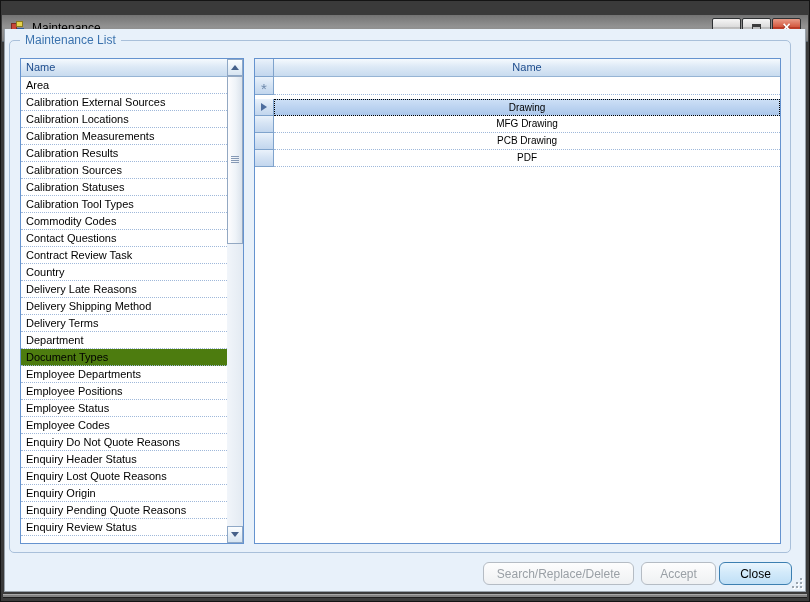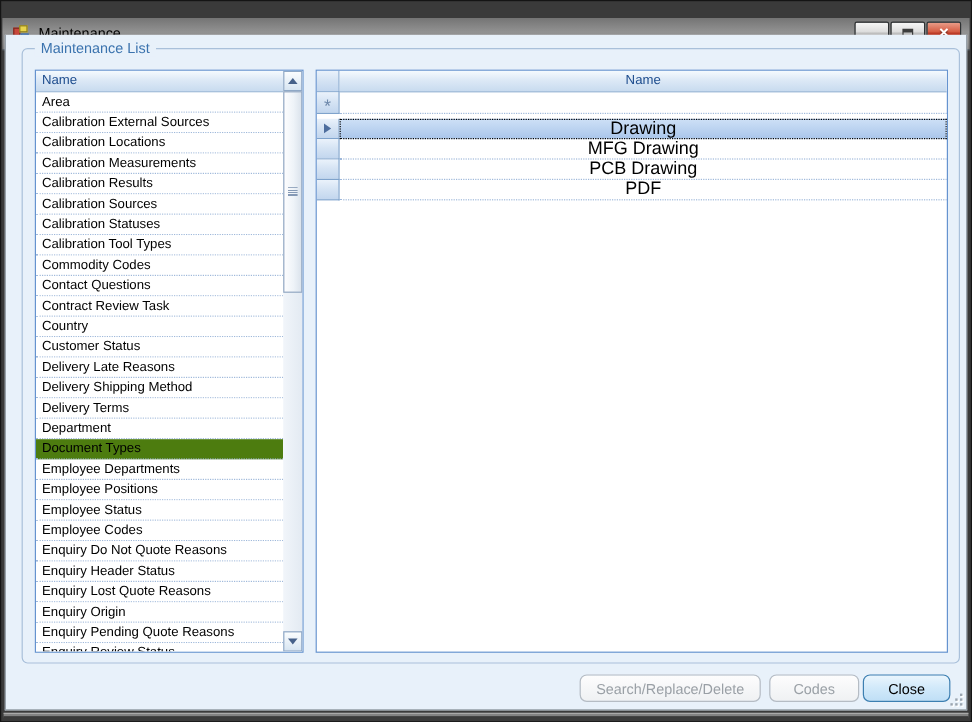--- a/index.html
+++ b/index.html
@@ -44,21 +44,21 @@
   .glyph-close { color:#fff; font-size:14px; font-weight:bold; line-height:17px; text-shadow:0 1px 1px rgba(0,0,0,.4); }
 
   
   .client {
     position:absolute; top:28px; left:3px; right:3px; bottom:9px;
     background:#e8f1fa; border:1px solid #98a2ab; border-top:none;
   }
 
   
   .groupbox {
-    position:absolute; left:13px; top:11px; width:782px; height:513px;
+    position:absolute; left:4px; top:11px; width:782px; height:513px;
     border:1px solid #a9c0da; border-radius:5px;
   }
   .groupbox-label {
     position:absolute; top:-8px; left:10px; padding:0 5px;
     background:#e8f1fa; color:#3b73ae; font-size:12px;
   }
 
   
   .col-header-grad { background:linear-gradient(#f5fafe,#dde9f6 45%,#c8dbef); }
   .hdr-cell-grad   { background:linear-gradient(#eaf2fb,#d6e4f4 45%,#c2d6ee); }
@@ -118,21 +118,21 @@
     flex:1; border-bottom:1px solid #96b4d4; color:#1d4c8d; font-size:11px;
     line-height:17px; text-align:center;
   }
   .g-row { display:flex; }
   .g-rowhdr {
     width:19px; flex:none;
     border-right:1px solid #7fa3cc; border-bottom:1px solid #7fa3cc;
     display:flex; align-items:center; justify-content:center;
   }
   .g-cell {
-    flex:1; font-size:15px; color:#000; text-align:center;
+    flex:1; font-size:10px; color:#000; text-align:center;
     border-bottom:1px dotted #9fb8da; line-height:16px;
   }
   .row-new { height:18px; }
   .row-new .g-cell { line-height:17px; }
   .asterisk { color:#6e89ac; font-size:15px; line-height:8px; margin-top:7px; }
   .row-gap { height:4px; background:#fff; }
   .row-data { height:17px; }
   .row-data.sel .g-cell {
     background:linear-gradient(#ccdff6,#abc7eb);
     border:1px dotted #000; line-height:15px;
@@ -205,21 +205,20 @@
           <div class="lrow">Calibration Locations</div>
           <div class="lrow">Calibration Measurements</div>
           <div class="lrow">Calibration Results</div>
           <div class="lrow">Calibration Sources</div>
           <div class="lrow">Calibration Statuses</div>
           <div class="lrow">Calibration Tool Types</div>
           <div class="lrow">Commodity Codes</div>
           <div class="lrow">Contact Questions</div>
           <div class="lrow">Contract Review Task</div>
           <div class="lrow">Country</div>
-          <div class="lrow">Customer Status</div>
           <div class="lrow">Delivery Late Reasons</div>
           <div class="lrow">Delivery Shipping Method</div>
           <div class="lrow">Delivery Terms</div>
           <div class="lrow">Department</div>
           <div class="lrow sel">Document Types</div>
           <div class="lrow">Employee Departments</div>
           <div class="lrow">Employee Positions</div>
           <div class="lrow">Employee Status</div>
           <div class="lrow">Employee Codes</div>
           <div class="lrow">Enquiry Do Not Quote Reasons</div>
@@ -275,21 +274,21 @@
         </div>
 
         <div class="g-row row-data">
           <div class="g-rowhdr hdr-cell-grad"></div>
           <div class="g-cell">PDF</div>
         </div>
       </div>
     </div>
 
     <button class="btn btn-srd">Search/Replace/Delete</button>
-    <button class="btn btn-accept">Codes</button>
+    <button class="btn btn-accept">Accept</button>
     <button class="btn btn-close">Close</button>
 
     <div class="resize-grip">
       <i></i>
         <i></i>
         <i></i>
         <i></i>
         <i></i>
         <i></i>
     </div>

